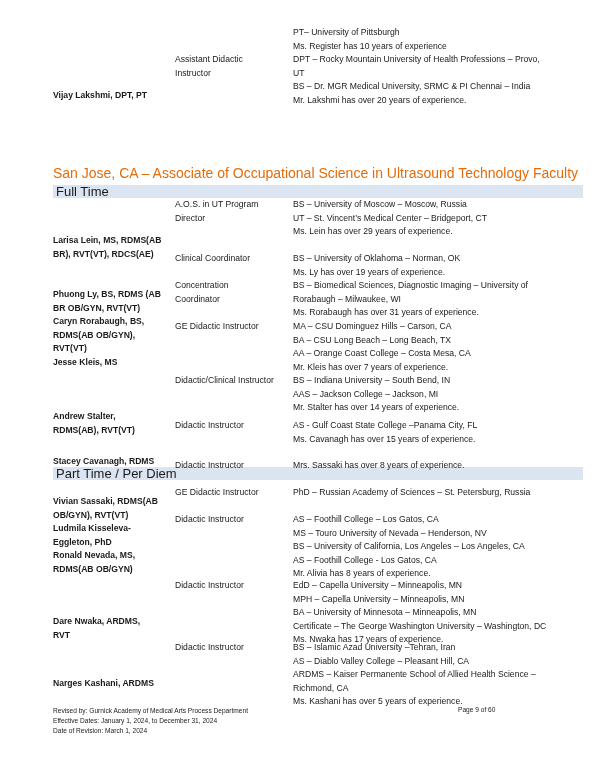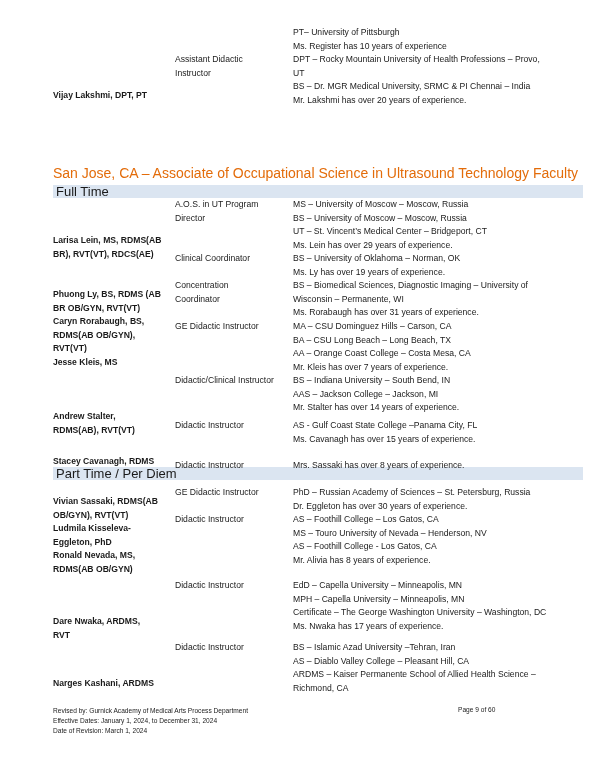--- a/index.html
+++ b/index.html
@@ -51,21 +51,20 @@
   <div class="row" style="top:198px;">
     <div class="c-name">
       <span class="line">Larisa Lein, MS, RDMS(AB</span>
       <span class="line">BR), RVT(VT), RDCS(AE)</span>
     </div>
     <div class="c-title">
       <span class="line">A.O.S. in UT Program</span>
       <span class="line">Director</span>
     </div>
     <div class="c-cred">
-      <span class="line">MS – University of Moscow – Moscow, Russia</span>
       <span class="line">BS – University of Moscow – Moscow, Russia</span>
       <span class="line">UT – St. Vincent’s Medical Center – Bridgeport, CT</span>
       <span class="line">Ms. Lein has over 29 years of experience.</span>
     </div>
   </div>
 
   <div class="row" style="top:252px;">
     <div class="c-name">
       <span class="line">Phuong Ly, BS, RDMS (AB</span>
       <span class="line">BR OB/GYN, RVT(VT)</span>
@@ -84,21 +83,21 @@
       <span class="line">Caryn Rorabaugh, BS,</span>
       <span class="line">RDMS(AB OB/GYN),</span>
       <span class="line">RVT(VT)</span>
     </div>
     <div class="c-title">
       <span class="line">Concentration</span>
       <span class="line">Coordinator</span>
     </div>
     <div class="c-cred">
       <span class="line">BS – Biomedical Sciences, Diagnostic Imaging – University of</span>
-      <span class="line">Wisconsin – Permanente, WI</span>
+      <span class="line">Rorabaugh – Milwaukee, WI</span>
       <span class="line">Ms. Rorabaugh has over 31 years of experience.</span>
     </div>
   </div>
 
   <div class="row" style="top:320px;">
     <div class="c-name">
       <span class="line">Jesse Kleis, MS</span>
     </div>
     <div class="c-title">
       <span class="line">GE Didactic Instructor</span>
@@ -158,68 +157,70 @@
   <div class="row" style="top:486px;">
     <div class="c-name">
       <span class="line">Ludmila Kisseleva-</span>
       <span class="line">Eggleton, PhD</span>
     </div>
     <div class="c-title">
       <span class="line">GE Didactic Instructor</span>
     </div>
     <div class="c-cred">
       <span class="line">PhD – Russian Academy of Sciences – St. Petersburg, Russia</span>
-      <span class="line">Dr. Eggleton has over 30 years of experience.</span>
     </div>
   </div>
 
   <div class="row" style="top:513px;">
     <div class="c-name">
       <span class="line">Ronald Nevada, MS,</span>
       <span class="line">RDMS(AB OB/GYN)</span>
     </div>
     <div class="c-title">
       <span class="line">Didactic Instructor</span>
     </div>
     <div class="c-cred">
       <span class="line">AS – Foothill College – Los Gatos, CA</span>
       <span class="line">MS – Touro University of Nevada – Henderson, NV</span>
+      <span class="line">BS – University of California, Los Angeles – Los Angeles, CA</span>
       <span class="line">AS – Foothill College - Los Gatos, CA</span>
       <span class="line">Mr. Alivia has 8 years of experience.</span>
     </div>
   </div>
 
   <div class="row" style="top:579px;">
     <div class="c-name">
       <span class="line">Dare Nwaka, ARDMS,</span>
       <span class="line">RVT</span>
     </div>
     <div class="c-title">
       <span class="line">Didactic Instructor</span>
     </div>
     <div class="c-cred">
       <span class="line">EdD – Capella University – Minneapolis, MN</span>
       <span class="line">MPH – Capella University – Minneapolis, MN</span>
+      <span class="line">BA – University of Minnesota – Minneapolis, MN</span>
       <span class="line">Certificate – The George Washington University – Washington, DC</span>
       <span class="line">Ms. Nwaka has 17 years of experience.</span>
     </div>
   </div>
 
   <div class="row" style="top:641px;">
     <div class="c-name">
       <span class="line">Narges Kashani, ARDMS</span>
     </div>
     <div class="c-title">
       <span class="line">Didactic Instructor</span>
     </div>
     <div class="c-cred">
       <span class="line">BS – Islamic Azad University –Tehran, Iran</span>
       <span class="line">AS – Diablo Valley College – Pleasant Hill, CA</span>
       <span class="line">ARDMS – Kaiser Permanente School of Allied Health Science –</span>
       <span class="line">Richmond, CA</span>
+      <span class="line">Ms. Kashani has over 5 years of experience.</span>
     </div>
   </div>
 
   <div class="footer">
     <span class="line">Revised by: Gurnick Academy of Medical Arts Process Department</span>
     <span class="line">Effective Dates: January 1, 2024, to December 31, 2024</span>
     <span class="line">Date of Revision: March 1, 2024</span>
   </div>
   <div class="pagenum">Page 9 of 60</div>
 

